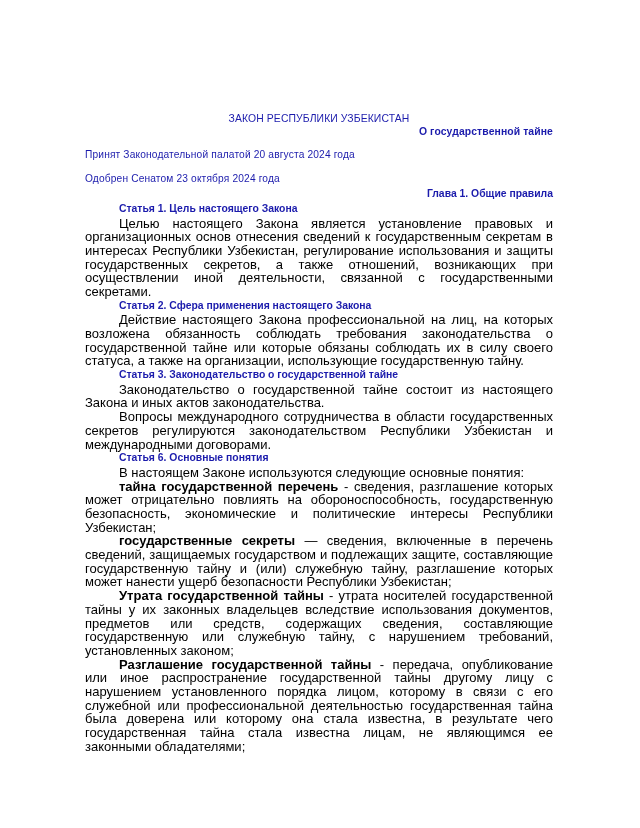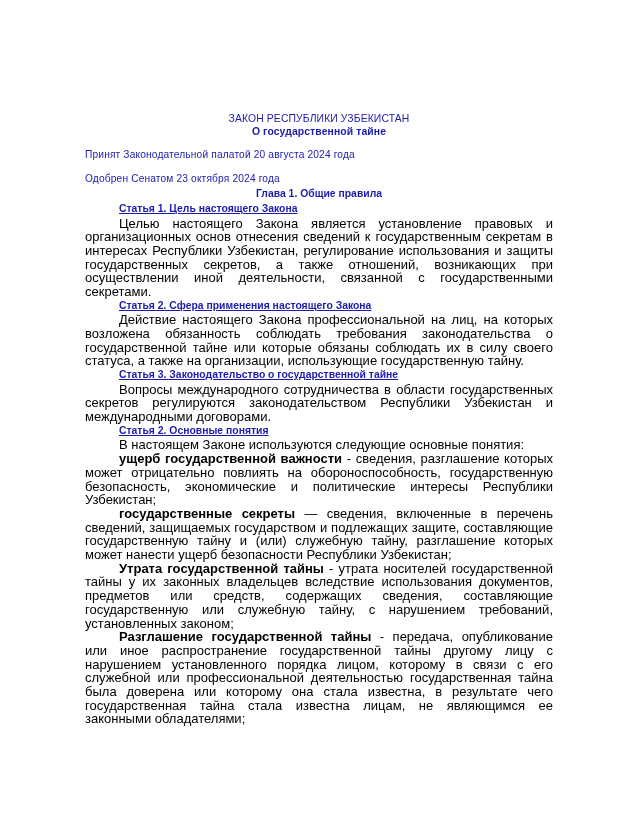--- a/index.html
+++ b/index.html
@@ -37,51 +37,51 @@
   .title-main {
     font-size: 10.4px;
     line-height: 13.2px;
     letter-spacing: 0.1px;
   }
   .title-sub {
     font-size: 10.4px;
     line-height: 13.2px;
     font-weight: bold;
     letter-spacing: 0.1px;
+    text-align: right;
   }
 
   
   .adopt-line {
     color: #1b1bac;
     font-size: 10.2px;
     line-height: 14px;
     text-align: left;
     letter-spacing: 0.15px;
     margin-top: 10px;
   }
 
   
   .chapter-heading {
     color: #1b1bac;
     font-weight: bold;
     font-size: 10.4px;
     line-height: 14.5px;
-    text-align: center;
+    text-align: right;
     margin-top: 1px;
   }
 
   
   .article-heading {
     color: #1b1bac;
     font-weight: bold;
     font-size: 10.4px;
     line-height: 14.6px;
     text-indent: 34px;
     text-align: left;
-    text-decoration: underline;
   }
 
   
   .para {
     text-align: justify;
     text-justify: inter-word;
     text-indent: 34px;
     font-size: 13px;
     line-height: 13.7px;
     color: #000000;
@@ -108,26 +108,27 @@
 
     <div class="chapter-heading">Глава 1. Общие правила</div>
 
     <div class="article-heading">Статья 1. Цель настоящего Закона</div>
     <p class="para"><span>Целью настоящего Закона является установление правовых и организационных основ отнесения сведений к государственным секретам в интересах Республики Узбекистан, регулирование использования и защиты государственных секретов, а также отношений, возникающих при осуществлении иной деятельности, связанной с государственными секретами.</span></p>
 
     <div class="article-heading">Статья 2. Сфера применения настоящего Закона</div>
     <p class="para"><span>Действие настоящего Закона профессиональной на лиц, на которых возложена обязанность соблюдать требования законодательства о государственной тайне или которые обязаны соблюдать их в силу своего статуса, а также на организации, использующие государственную тайну.</span></p>
 
     <div class="article-heading">Статья 3. Законодательство о государственной тайне</div>
+    <p class="para"><span>Законодательство о государственной тайне состоит из настоящего Закона и иных актов законодательства.</span></p>
     <p class="para"><span>Вопросы международного сотрудничества в области государственных секретов регулируются законодательством Республики Узбекистан и международными договорами.</span></p>
 
-    <div class="article-heading">Статья 2. Основные понятия</div>
+    <div class="article-heading">Статья 6. Основные понятия</div>
     <p class="para"><span>В настоящем Законе используются следующие основные понятия:</span></p>
 
-    <p class="para"><span class="term">ущерб государственной важности</span><span> - сведения, разглашение которых может отрицательно повлиять на обороноспособность, государственную безопасность, экономические и политические интересы Республики Узбекистан;</span></p>
+    <p class="para"><span class="term">тайна государственной перечень</span><span> - сведения, разглашение которых может отрицательно повлиять на обороноспособность, государственную безопасность, экономические и политические интересы Республики Узбекистан;</span></p>
 
     <p class="para"><span class="term">государственные секреты</span><span> — сведения, включенные в перечень сведений, защищаемых государством и подлежащих защите, составляющие государственную тайну и (или) служебную тайну, разглашение которых может нанести ущерб безопасности Республики Узбекистан;</span></p>
 
     <p class="para"><span class="term">Утрата государственной тайны</span><span> - утрата носителей государственной тайны у их законных владельцев вследствие использования документов, предметов или средств, содержащих сведения, составляющие государственную или служебную тайну, с нарушением требований, установленных законом;</span></p>
 
     <p class="para"><span class="term">Разглашение государственной тайны</span><span> - передача, опубликование или иное распространение государственной тайны другому лицу с нарушением установленного порядка лицом, которому в связи с его служебной или профессиональной деятельностью государственная тайна была доверена или которому она стала известна, в результате чего государственная тайна стала известна лицам, не являющимся ее законными обладателями;</span></p>
 
 
   </div>
 </div>

